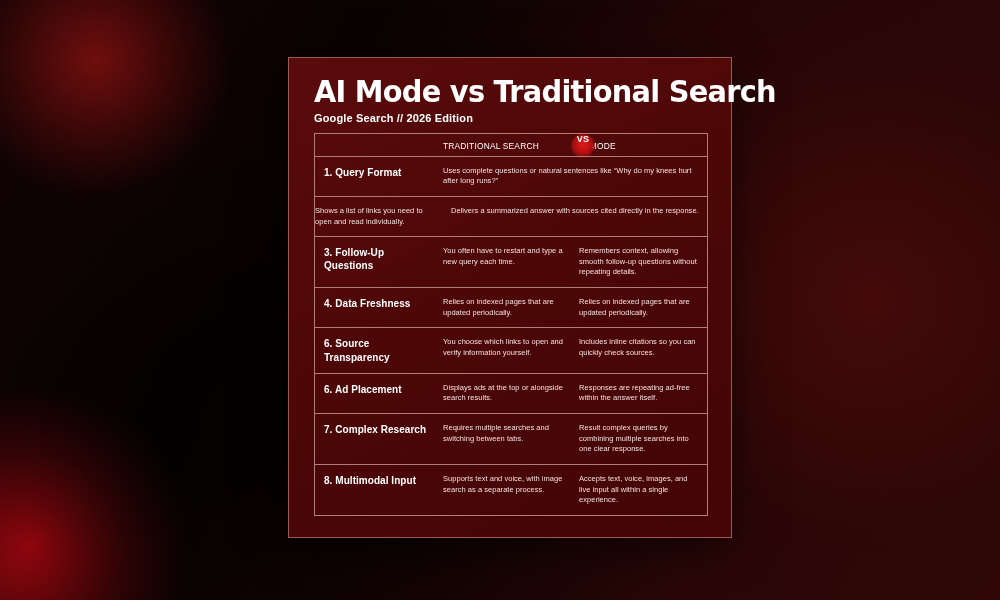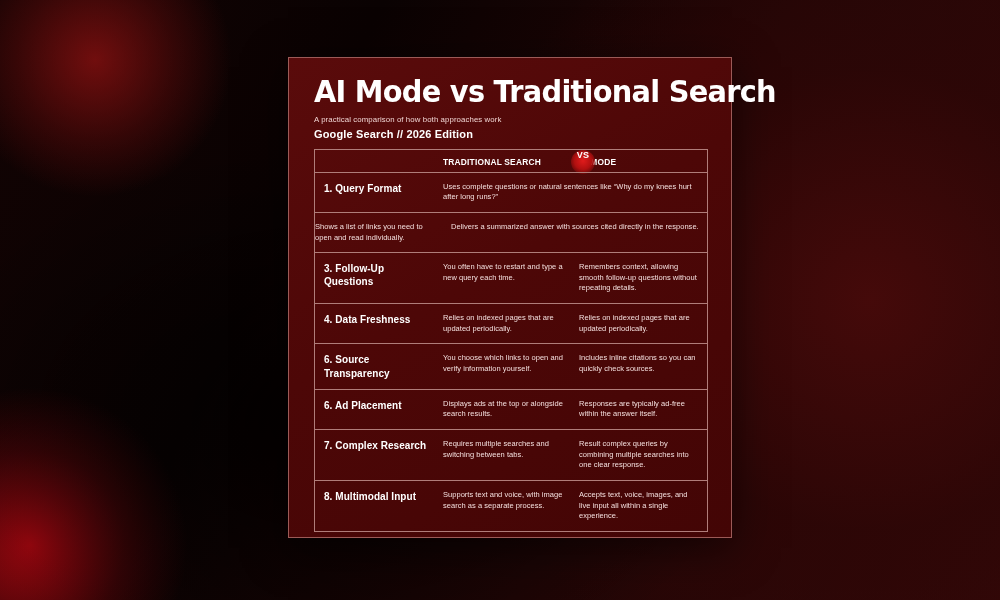--- a/index.html
+++ b/index.html
@@ -104,21 +104,21 @@
     flex: 1;
     padding: 9px 8px 9px 0px;
     box-sizing: border-box;
   }
   .row.head .c1, .row.head .c2, .row.head .c3 {
     padding-top: 7px;
     padding-bottom: 5px;
   }
   .colhead {
     font-size: 8.4px;
-    font-weight: bold;
+    font-weight: normal;
     color: #ffffff;
     letter-spacing: 0.2px;
     white-space: nowrap;
   }
   .feature {
     font-size: 10px;
     font-weight: bold;
     color: #ffffff;
     line-height: 1.32;
     letter-spacing: 0.05px;
@@ -150,21 +150,20 @@
   }
 </style>
 </head>
 <body>
 
 <div id="backdrop"></div>
 
 <div id="card">
 
   <div id="title">AI Mode vs Traditional Search</div>
-  <div id="subtitle">A practical comparison of how both approaches work</div>
   <div id="edition">Google Search // 2026 Edition</div>
 
   <div id="table">
 
     <div class="row head">
       <div class="c1">
         <div class="colhead"></div>
       </div>
       <div class="c2">
         <div class="colhead">TRADITIONAL SEARCH</div>
@@ -232,21 +231,21 @@
     </div>
 
     <div class="row">
       <div class="c1">
           <div class="feature">6. Ad Placement</div>
         </div>
       <div class="c2">
           <div class="cell">Displays ads at the top or alongside search results.</div>
         </div>
       <div class="c3">
-          <div class="cell">Responses are typically ad-free within the answer itself.</div>
+          <div class="cell">Responses are repeating ad-free within the answer itself.</div>
         </div>
     </div>
 
     <div class="row">
       <div class="c1">
           <div class="feature">7. Complex Research</div>
         </div>
       <div class="c2">
           <div class="cell">Requires multiple searches and switching between tabs.</div>
         </div>

